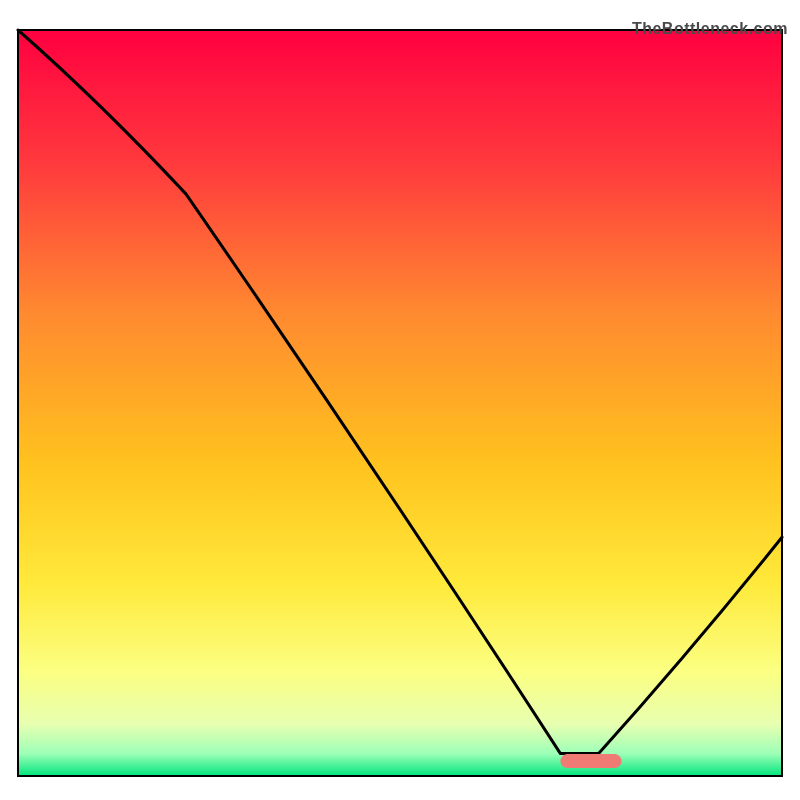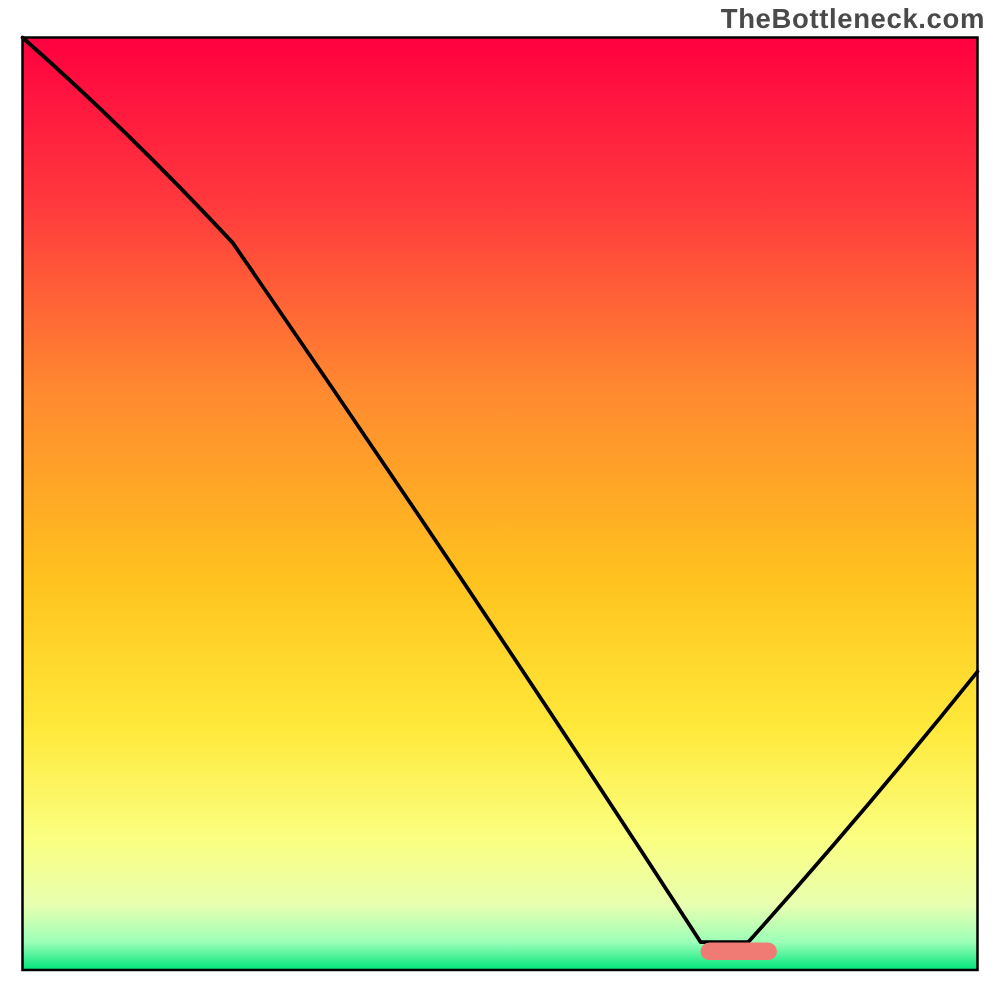--- a/index.html
+++ b/index.html
@@ -10,23 +10,23 @@
     background: #ffffff;
     font-family: Arial, Helvetica, sans-serif;
   }
   .container {
     position: relative;
     width: 800px;
     height: 800px;
   }
   .watermark {
     position: absolute;
-    top: 2px;
+    top: 20px;
     right: 12px;
-    font-size: 22px;
+    font-size: 16px;
     font-weight: 600;
     color: #4a4a4a;
     letter-spacing: 0.5px;
     z-index: 10;
   }
   svg.plot {
     position: absolute;
     left: 0;
     top: 0;
   }

